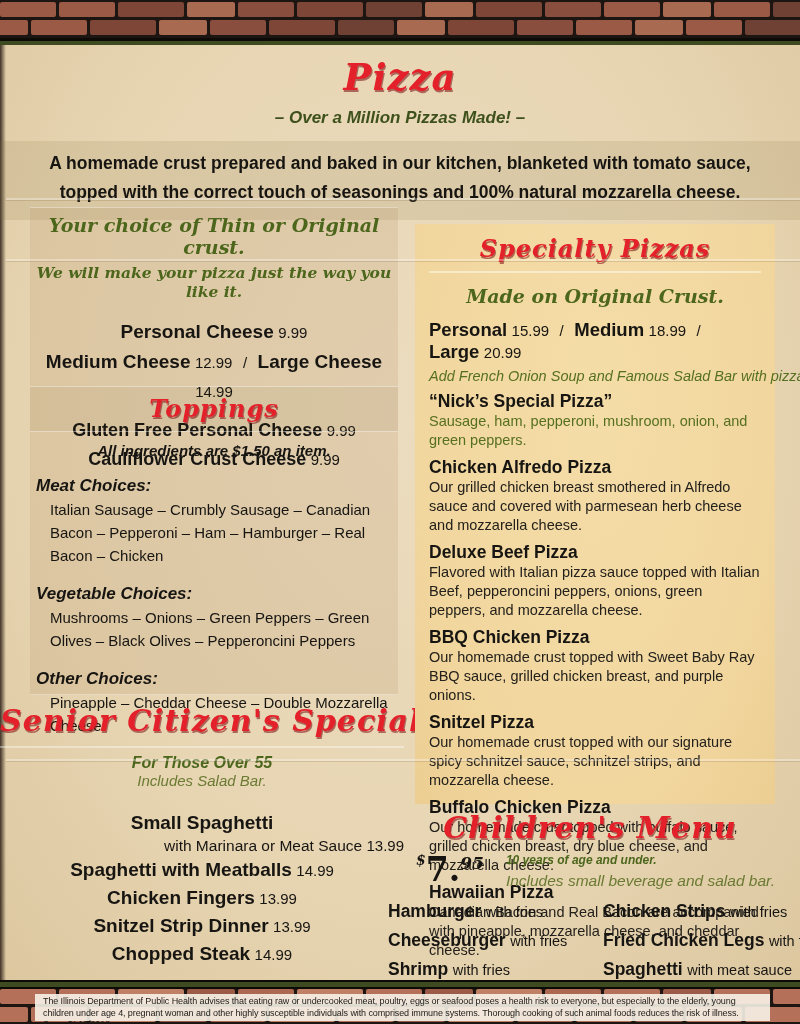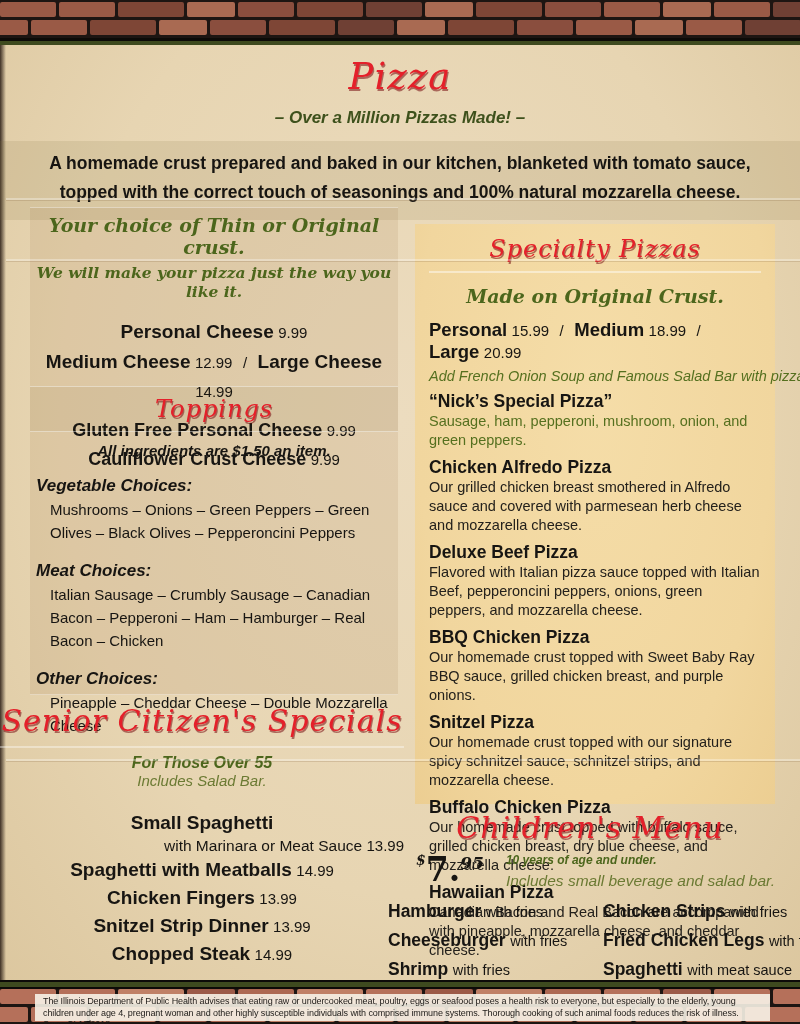--- a/index.html
+++ b/index.html
@@ -33,21 +33,21 @@
   .page{
     position:relative;width:800px;height:935px;overflow:hidden;
     background:radial-gradient(ellipse at 50% 40%, #ecdcbf 0%, #e7d5b2 60%, #dcc79f 100%);
   }
   .page-left-shadow{position:absolute;left:0;top:0;bottom:0;width:6px;
     background:linear-gradient(90deg, rgba(35,22,15,.85), rgba(35,22,15,0));pointer-events:none;}
   .fold{position:absolute;left:6px;right:0;height:2px;background:rgba(255,255,255,.32);
     box-shadow:0 1px 0 rgba(130,100,65,.22);pointer-events:none;}
   
   .header{position:absolute;top:10px;left:0;width:800px;text-align:center;}
-  .script{font-family:"DejaVu Serif", serif;font-style:italic;font-weight:normal;color:#e4202a;
+  .script{font-family:"DejaVu Serif", serif;font-style:italic;font-weight:bold;color:#e4202a;
     text-shadow:1px 2px 0 rgba(118,12,16,.55);letter-spacing:1px;}
   .page-title{font-size:37px;line-height:44px;}
   .tagline{margin-top:9px;font-size:17px;font-weight:bold;font-style:italic;color:#3e511c;}
   .intro-band{margin-top:13px;padding:8px 20px 13px;background:rgba(128,112,62,.14);}
   .intro-band div{font-size:17.5px;font-weight:bold;color:#171512;line-height:29px;}
   
   .left-box{position:absolute;left:30px;top:162px;width:368px;height:486px;
     background:rgba(165,130,85,.16);
     border-top:1px solid rgba(255,255,255,.4);border-bottom:1px solid rgba(255,255,255,.35);}
   .crust{position:absolute;top:6px;left:0;width:100%;text-align:center;}
@@ -196,26 +196,26 @@
       </div>
     </div>
 
     <div class="topp-band">
       <div class="script topp-h">Toppings</div>
     </div>
 
     <div class="topp-body">
       <div class="topp-note">All ingredients are $1.50 an item.</div>
       <div class="topp-group">
+        <div class="topp-label">Meat Choices:</div>
+        <div class="topp-items">Italian Sausage – Crumbly Sausage – Canadian Bacon – Pepperoni – Ham – Hamburger – Real Bacon – Chicken</div>
+      </div>
+      <div class="topp-group">
         <div class="topp-label">Vegetable Choices:</div>
         <div class="topp-items">Mushrooms – Onions – Green Peppers – Green Olives – Black Olives – Pepperoncini Peppers</div>
-      </div>
-      <div class="topp-group">
-        <div class="topp-label">Meat Choices:</div>
-        <div class="topp-items">Italian Sausage – Crumbly Sausage – Canadian Bacon – Pepperoni – Ham – Hamburger – Real Bacon – Chicken</div>
       </div>
       <div class="topp-group">
         <div class="topp-label">Other Choices:</div>
         <div class="topp-items">Pineapple – Cheddar Cheese – Double Mozzarella Cheese</div>
       </div>
     </div>
   </div>
 
   <div class="senior">
     <div class="script senior-h">Senior Citizen's Specials</div>

